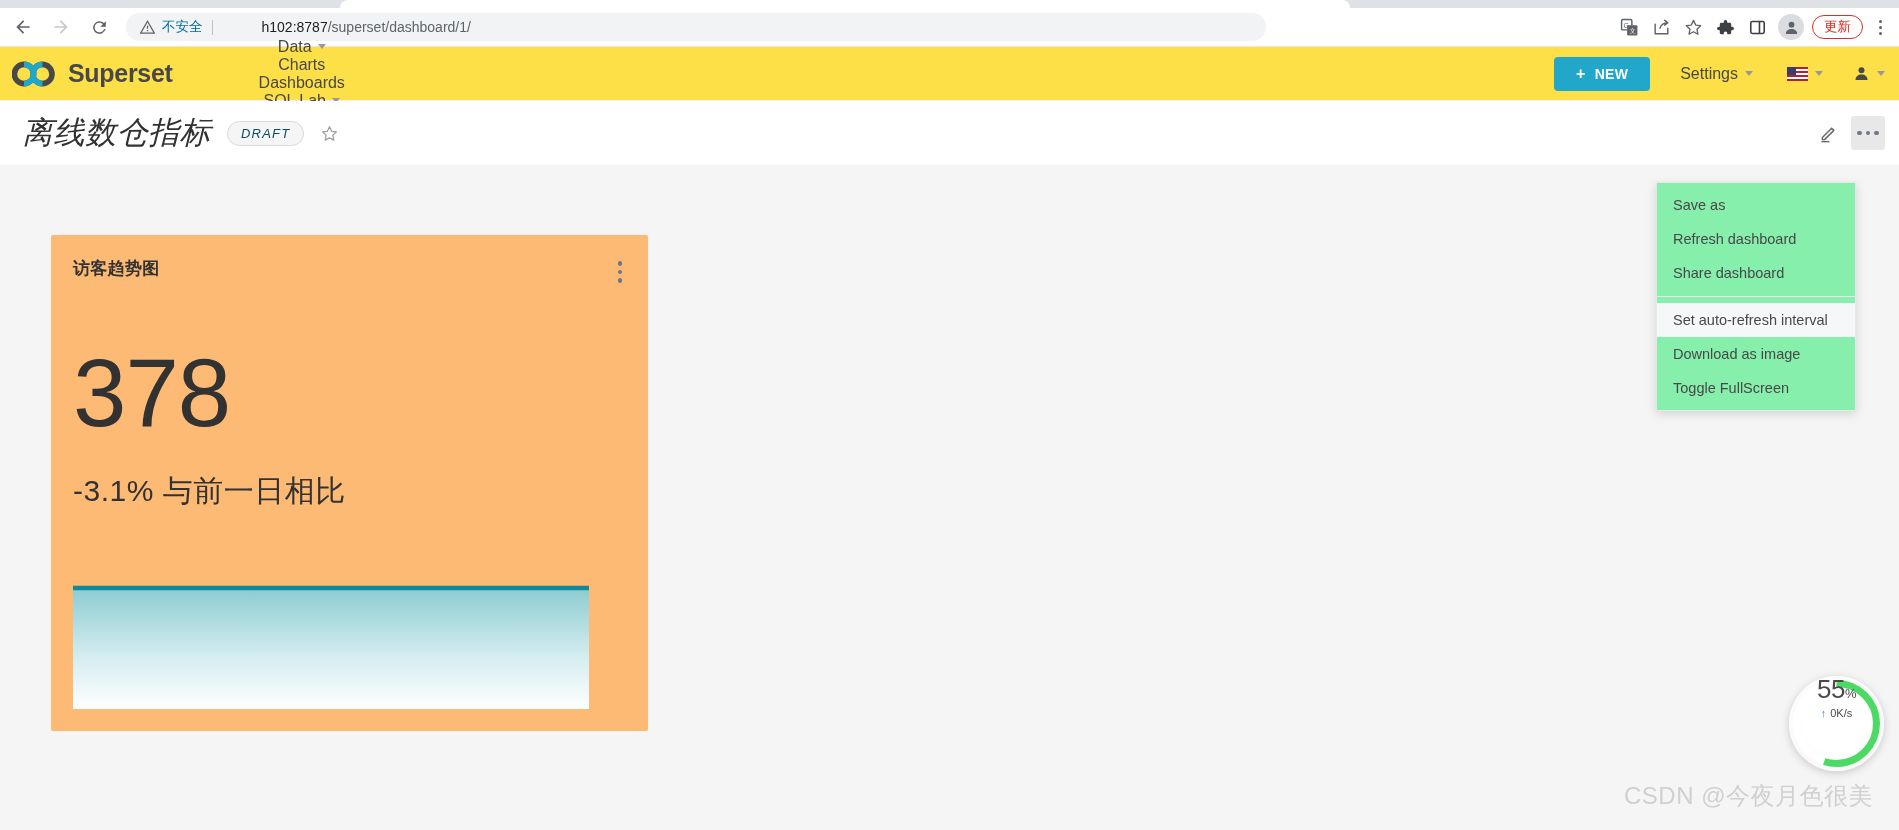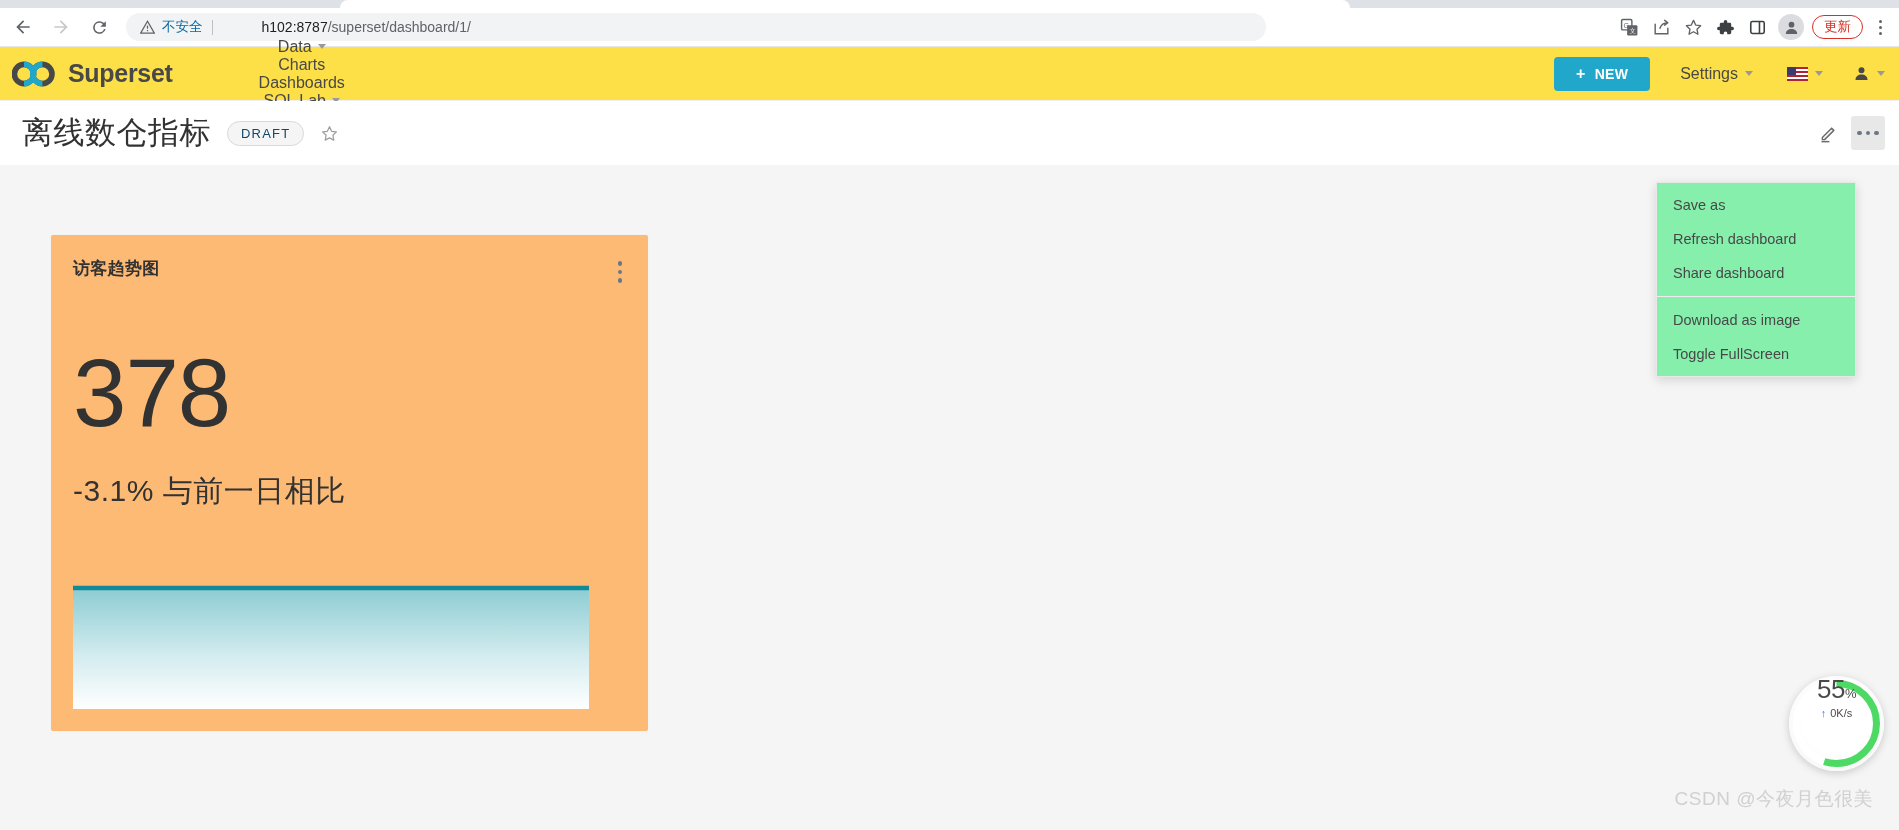--- a/index.html
+++ b/index.html
@@ -121,21 +121,21 @@
     width: 21px; height: 14px; position: relative; overflow: hidden;
     background: #b22234; display:block;
   }
   .flag .stripe { position:absolute; left:0; width:100%; height:2px; background:#fff; }
   .flag .canton { position:absolute; left:0; top:0; width:9px; height:8px; background:#3c3b6e; }
   .user-wrap { margin-left: 30px; display: flex; align-items: center; gap: 7px; cursor: pointer; }
 
   
   .dash-header {
     position: absolute; top: 101px; left: 0; width: 1899px; height: 64px;
-    background: #ffffff; display: flex; align-items: center;
+    background: #ffffff; display: flex; align-items: center; font-style: italic;
   }
   .dash-title {
     font-size: 31px; color: #323232; margin-left: 22px; font-weight: 400;
     letter-spacing: .5px; white-space: nowrap;
   }
   .draft-badge {
     margin-left: 16px; border: 1px solid #d9d9d9; background: #f5f5f5;
     color: #0c4a6e; font-size: 13px; letter-spacing: 1.2px;
     border-radius: 13px; padding: 4px 13px; font-weight: 500;
     cursor: pointer;
@@ -217,21 +217,21 @@
   .fw-pct small { font-size: 13px; }
   .fw-rate {
     font-size: 11px; color: #4a4a4a; margin-top: 6px;
     display: flex; align-items: center; justify-content: center; gap: 4px;
   }
   .fw-arrow { color: #2d7de0; font-size: 11px; }
 
   
   .watermark {
     position: absolute; right: 26px; bottom: 18px;
-    font-size: 19px; color: #d0d0d0; letter-spacing: .5px;
+    font-size: 24px; color: #d0d0d0; letter-spacing: .5px;
     user-select: none;
   }
 </style>
 </head>
 <body>
 
 <div class="browser-tabstrip">
   <div class="tab-shape t1"></div>
   <div class="tab-shape t2"></div>
 </div>
@@ -419,20 +419,21 @@
       </svg>
     </div>
   </div>
 </div>
 
 <div class="dropdown-menu">
   <div class="dd-item">Save as</div>
   <div class="dd-item">Refresh dashboard</div>
   <div class="dd-item">Share dashboard</div>
   <div class="dd-divider"></div>
+  <div class="dd-item highlighted">Set auto-refresh interval</div>
   <div class="dd-item">Download as image</div>
   <div class="dd-item">Toggle FullScreen</div>
 </div>
 
 <div class="float-widget">
   <svg width="95" height="95" viewBox="0 0 95 95">
     <circle cx="47.5" cy="47.5" r="40" fill="none" stroke="#ffffff" stroke-width="7"></circle>
     <circle cx="47.5" cy="47.5" r="40" fill="none" stroke="#4cd964" stroke-width="7" stroke-dasharray="138 251" stroke-dashoffset="0" transform="rotate(-90 47.5 47.5)" stroke-linecap="butt"></circle>
   </svg>
   <div class="fw-inner">

